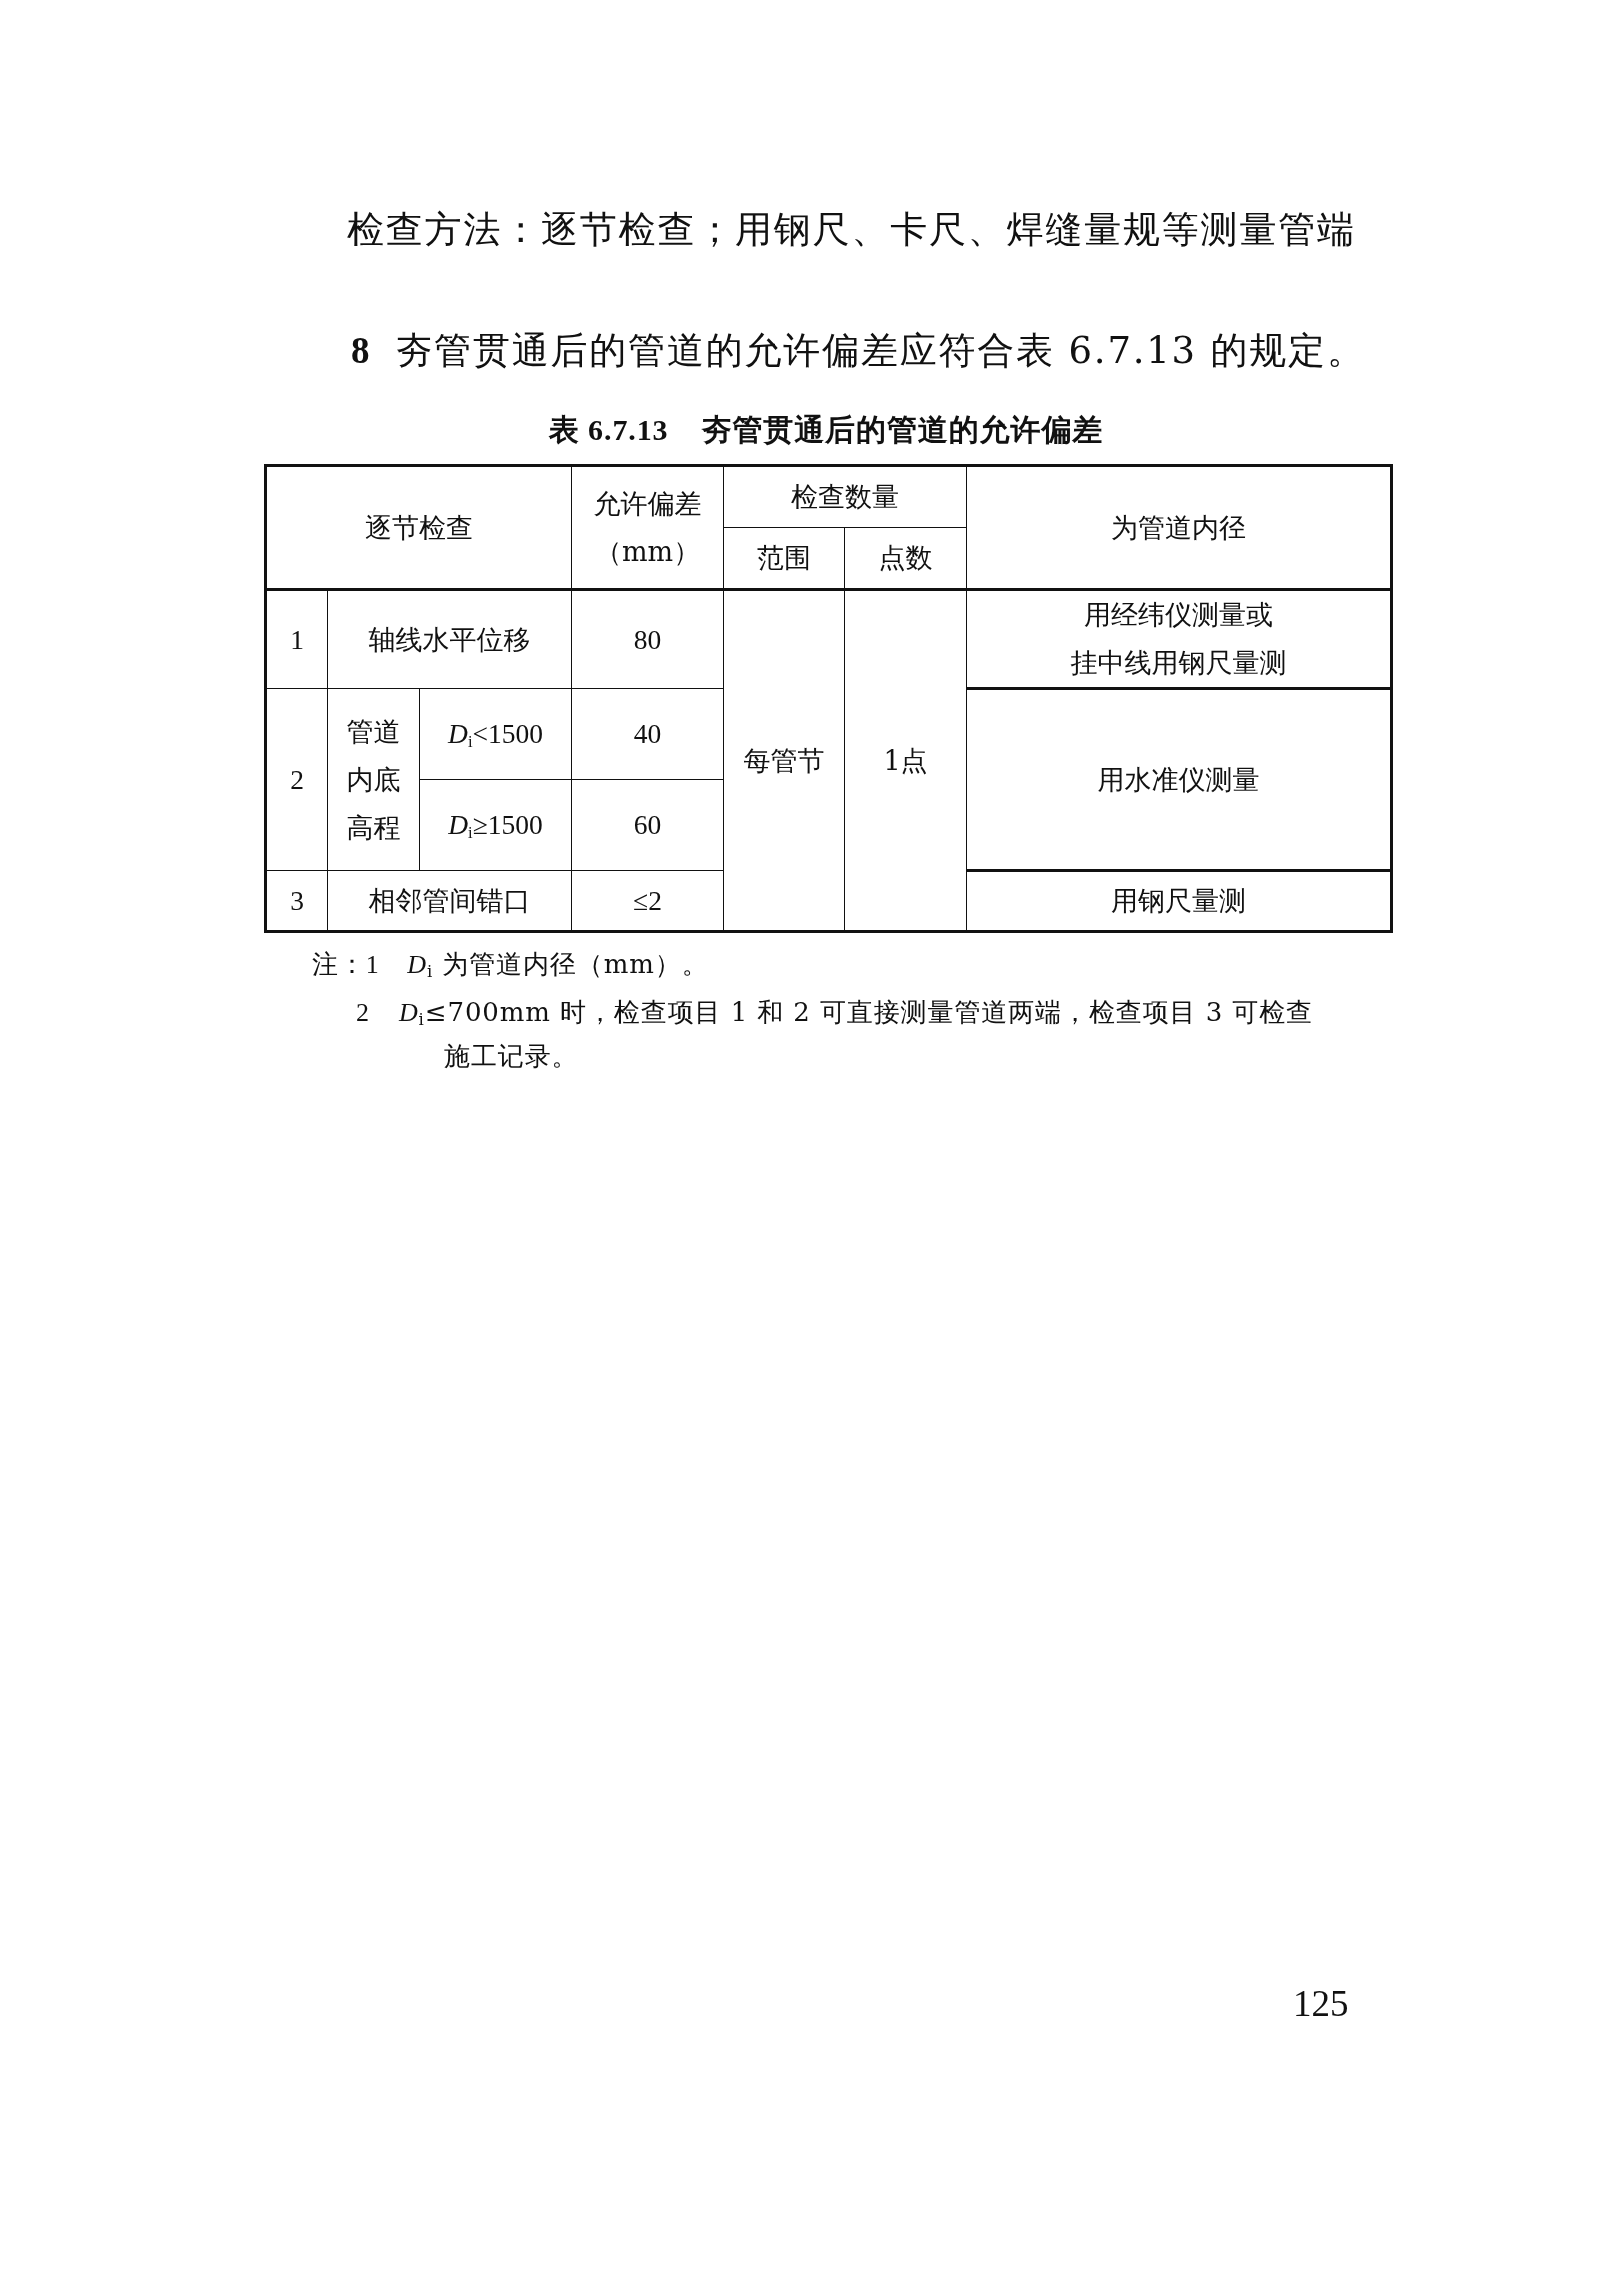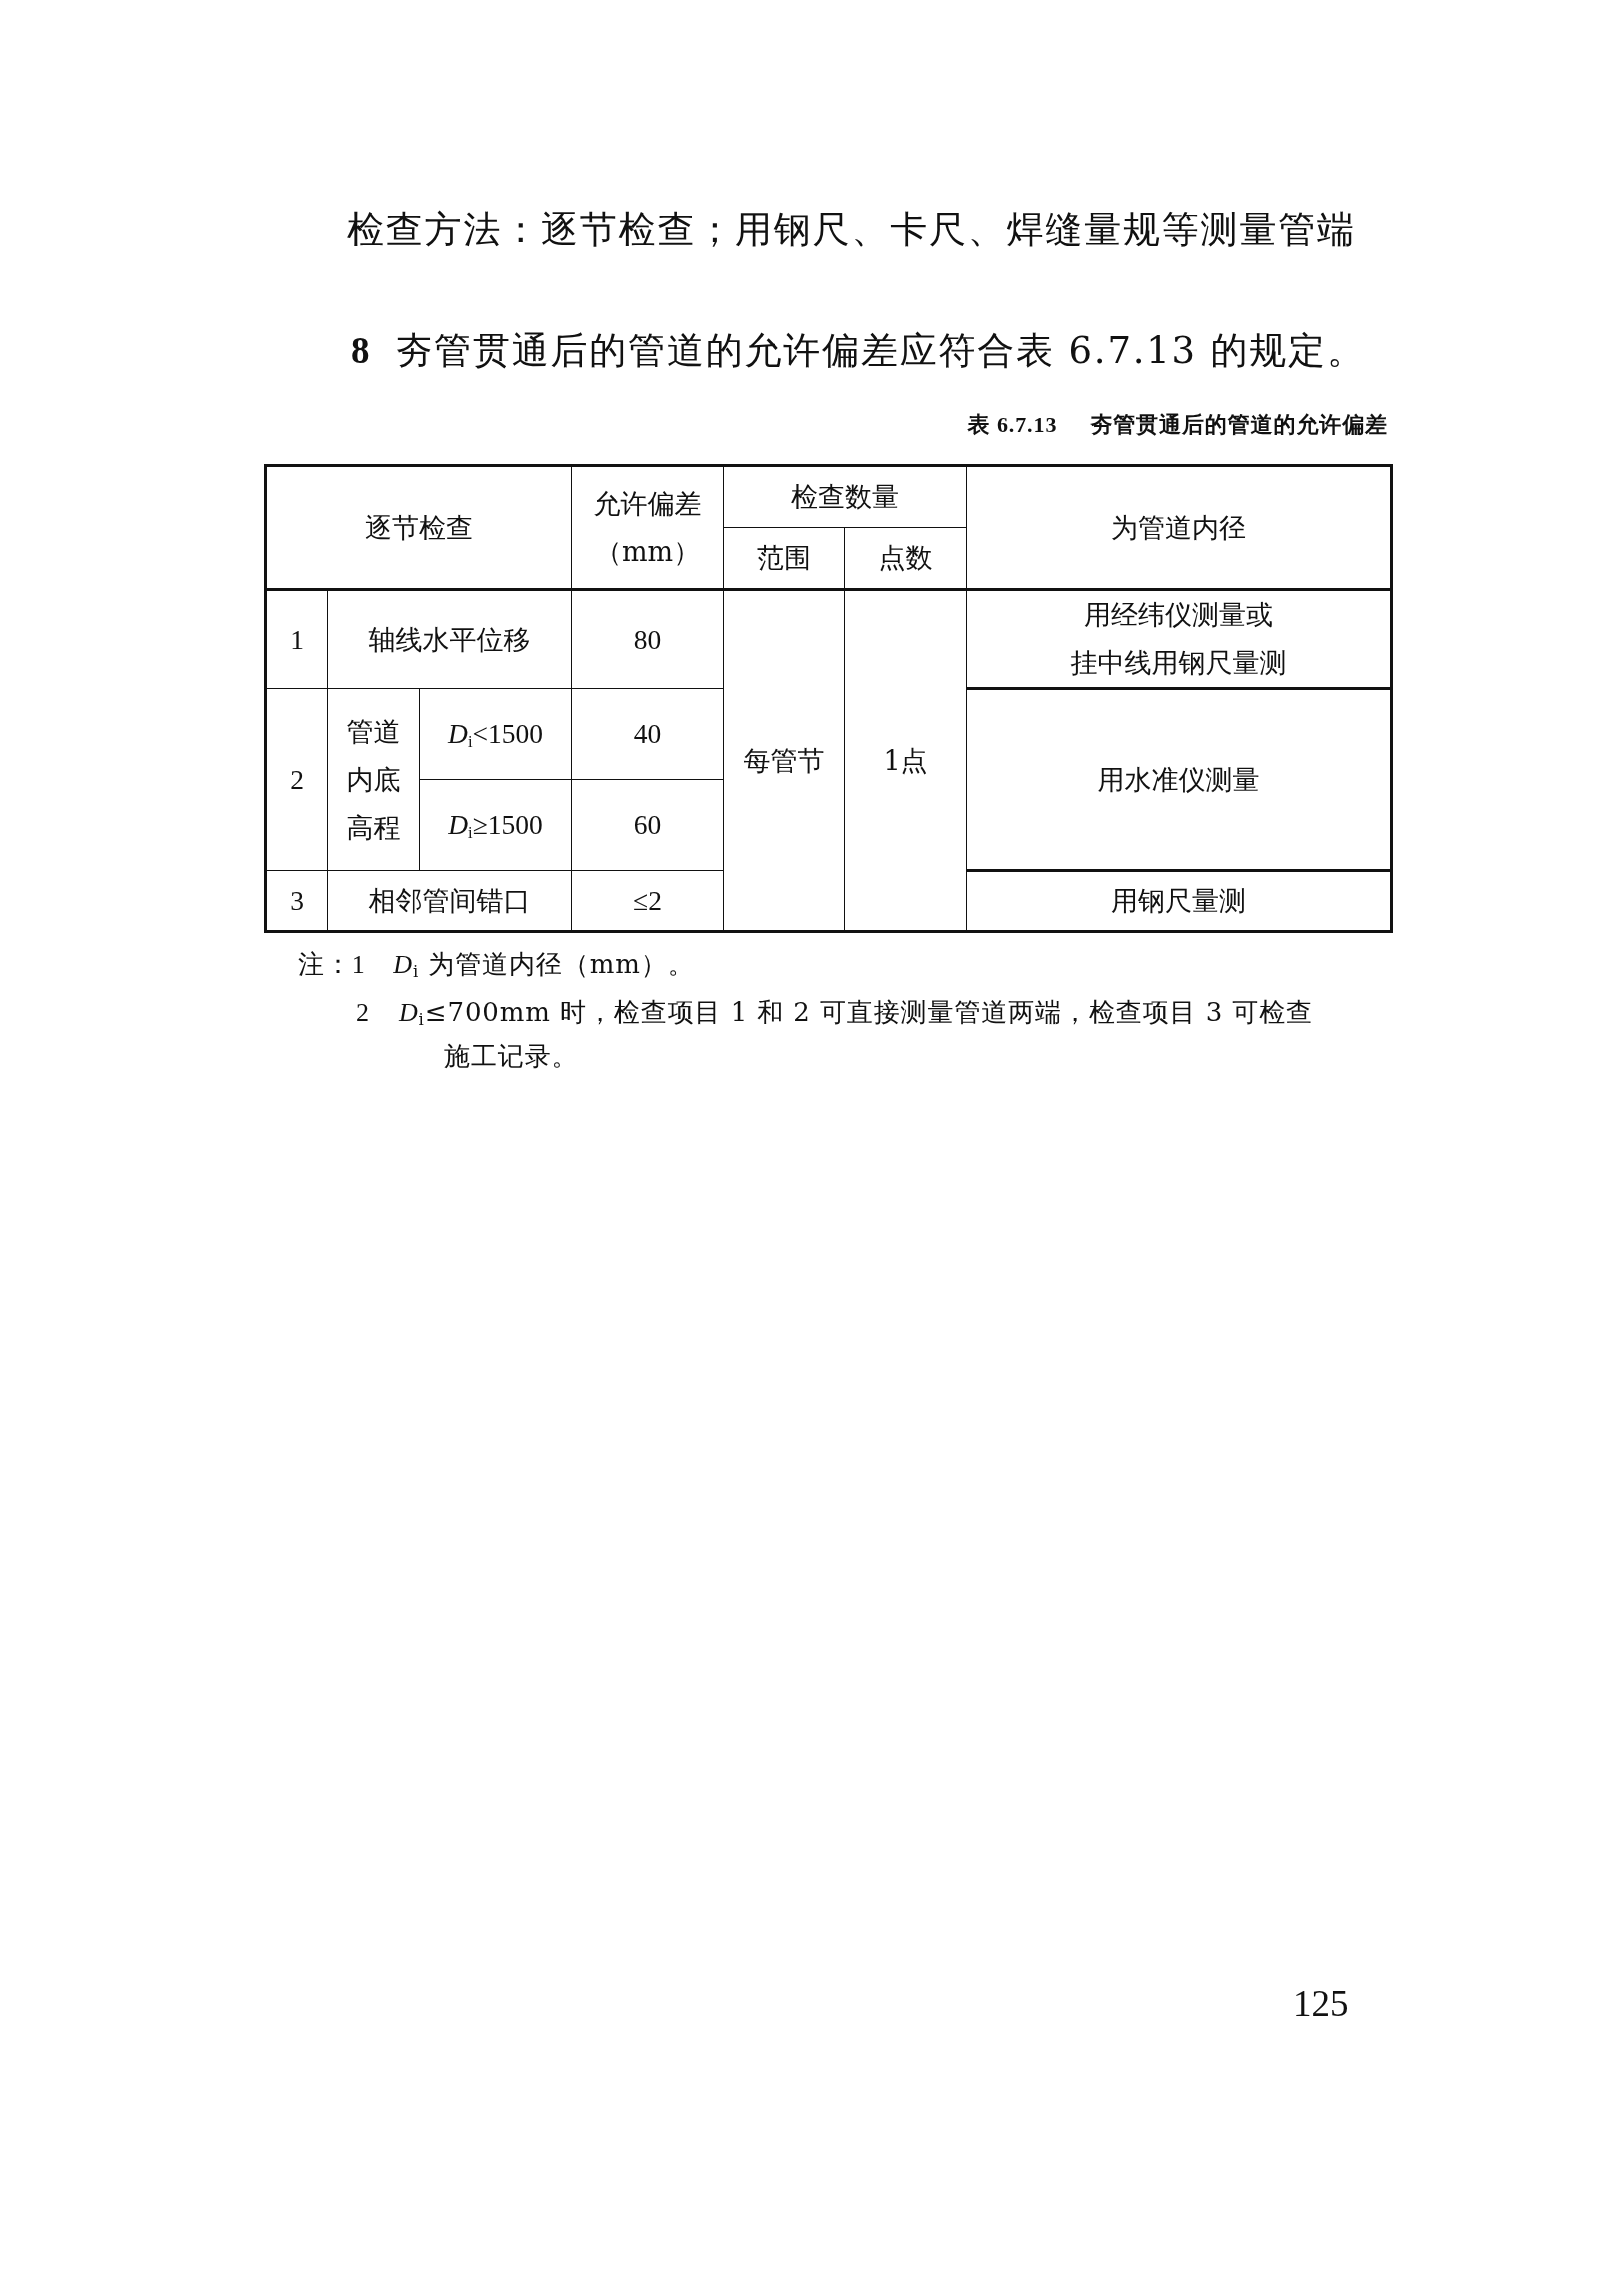--- a/index.html
+++ b/index.html
@@ -24,22 +24,22 @@
       letter-spacing: 1.8px;
       white-space: nowrap;
     }
     .para .indent { display: inline-block; width: 79px; }
     .para-num { font-weight: bold; font-family: "Liberation Serif", serif; margin-right: 24px; }
     .caption {
       position: absolute;
       left: 264px;
       width: 1124px;
       top: 410px;
-      text-align: right;
-      font-size: 22px;
+      text-align: center;
+      font-size: 30px;
       font-weight: bold;
       letter-spacing: 0.9px;
       font-family: "DejaVu Sans", "Liberation Sans", sans-serif;
     }
     .caption .cap-num { margin-right: 33px; font-family: "Liberation Serif", serif; }
 
     table.tol {
       position: absolute;
       left: 264px;
       top: 464px;
@@ -141,21 +141,21 @@
   </tr>
   <tr style="height:61px;">
     <td class="num">3</td>
     <td colspan="2">相邻管间错口</td>
     <td class="num">≤2</td>
     <td>用钢尺量测</td>
   </tr>
 </tbody>
   </table>
 
-<div class="note" style="left:298px; top:942px;">
+<div class="note" style="left:312px; top:942px;">
   <span>注：</span><span class="mono-num">1</span><span style="display:inline-block;width:27.5px;"></span><span class="italic">D</span><span class="sub">i</span><span> 为管道内径（mm）。</span>
 </div>
 <div class="note" style="left:356px; top:990px;text-align:right;">
   <span class="mono-num">2</span><span style="display:inline-block;width:29px;"></span><span class="italic">D</span><span class="sub">i</span><span>≤700mm 时，检查项目 1 和 2 可直接测量管道两端，检查项目 3 可检查</span>
 </div>
 <div class="note" style="left:401px; top:1034px;margin-left:43px;">
   <span>施工记录。</span>
 </div>
 
 <div class="page-num">125</div>

